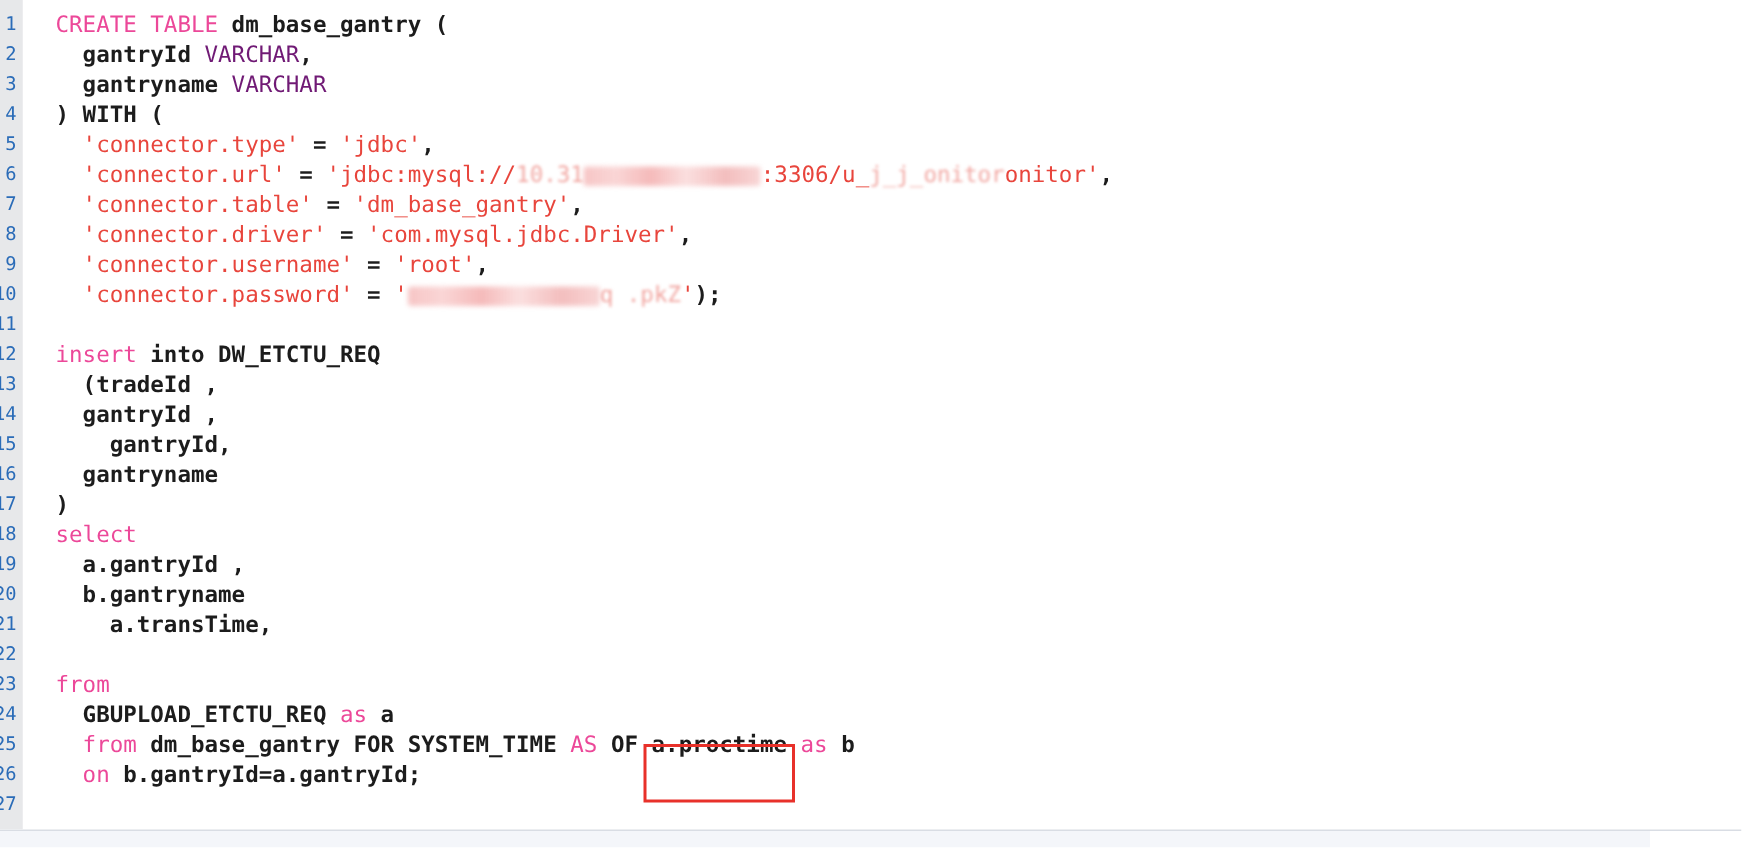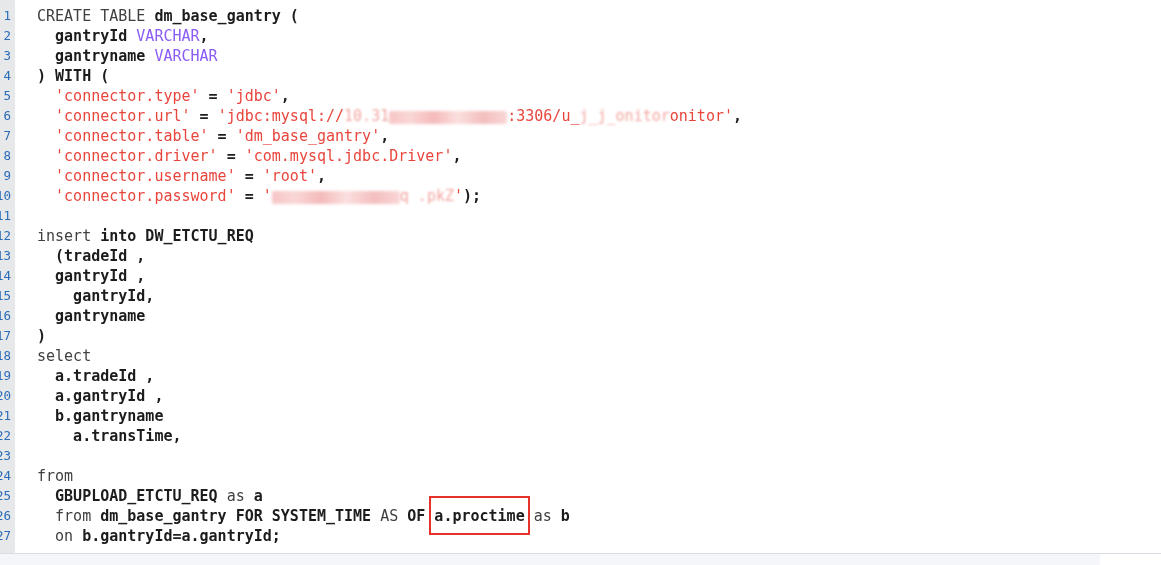--- a/index.html
+++ b/index.html
@@ -76,22 +76,22 @@
   .code-line {
     height: 20px;
     line-height: 20px;
     font-size: 15px;
     white-space: pre;
     color: #1c1c1c;
     font-family: "DejaVu Sans Mono", "Liberation Mono", monospace;
     letter-spacing: 0px;
   }
 
-  .tok-kw      { color: #404040; }
-  .tok-type    { color: #8b5cf6; }
+  .tok-kw      { color: #ec4899; }
+  .tok-type    { color: #701a75; }
   .tok-str     { color: #e8453c; }
   .tok-plain   { color: #1c1c1c; font-weight: bold; }
 
   
   .redact {
     display: inline-block;
     vertical-align: -3px;
     border-radius: 2px;
     background: linear-gradient(90deg,
         rgba(240,150,150,0.55) 0%,
@@ -198,21 +198,20 @@
         <div class="code-line"><span class="tok-plain">  </span><span class="tok-str">'connector.username'</span><span class="tok-plain"> = </span><span class="tok-str">'root'</span><span class="tok-plain">,</span></div>
         <div class="code-line"><span class="tok-plain">  </span><span class="tok-str">'connector.password'</span><span class="tok-plain"> = </span><span class="tok-str">'</span><span><span class="redact" style="width: 128px; height: 13px;"></span><span class="redact-ghost">q .pkZ</span></span><span class="tok-str">'</span><span class="tok-plain">);</span></div>
         <div class="code-line"> </div>
         <div class="code-line"><span class="tok-kw">insert</span><span class="tok-plain"> into DW_ETCTU_REQ</span></div>
         <div class="code-line"><span class="tok-plain">  (tradeId ,</span></div>
         <div class="code-line"><span class="tok-plain">  gantryId ,</span></div>
         <div class="code-line"><span class="tok-plain">    gantryId,</span></div>
         <div class="code-line"><span class="tok-plain">  gantryname</span></div>
         <div class="code-line"><span class="tok-plain">)</span></div>
         <div class="code-line"><span class="tok-kw">select</span></div>
-        <div class="code-line"><span class="tok-plain">  a.tradeId ,</span></div>
         <div class="code-line"><span class="tok-plain">  a.gantryId ,</span></div>
         <div class="code-line"><span class="tok-plain">  b.gantryname</span></div>
         <div class="code-line"><span class="tok-plain">    a.transTime,</span></div>
         <div class="code-line"> </div>
         <div class="code-line"><span class="tok-kw">from</span></div>
         <div class="code-line"><span class="tok-plain">  GBUPLOAD_ETCTU_REQ </span><span class="tok-kw">as</span><span class="tok-plain"> a</span></div>
         <div class="code-line"><span class="tok-plain">  </span><span class="tok-kw">from</span><span class="tok-plain"> dm_base_gantry FOR SYSTEM_TIME </span><span class="tok-kw">AS</span><span class="tok-plain"> OF </span><span class="tok-plain">a.proctime</span><span class="tok-plain"> </span><span class="tok-kw">as</span><span class="tok-plain"> b</span></div>
         <div class="code-line"><span class="tok-plain">  </span><span class="tok-kw">on</span><span class="tok-plain"> b.gantryId=a.gantryId;</span></div>
       </div>
 

